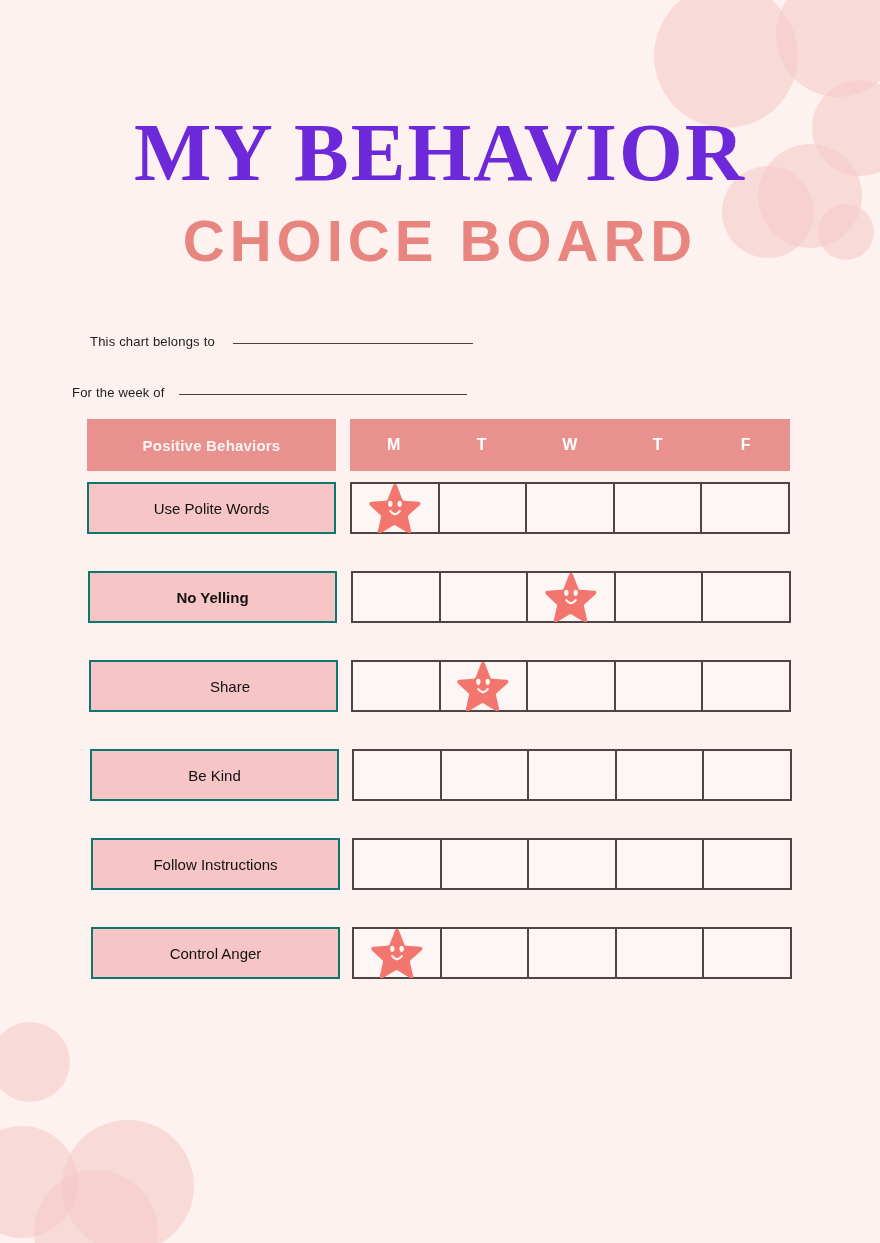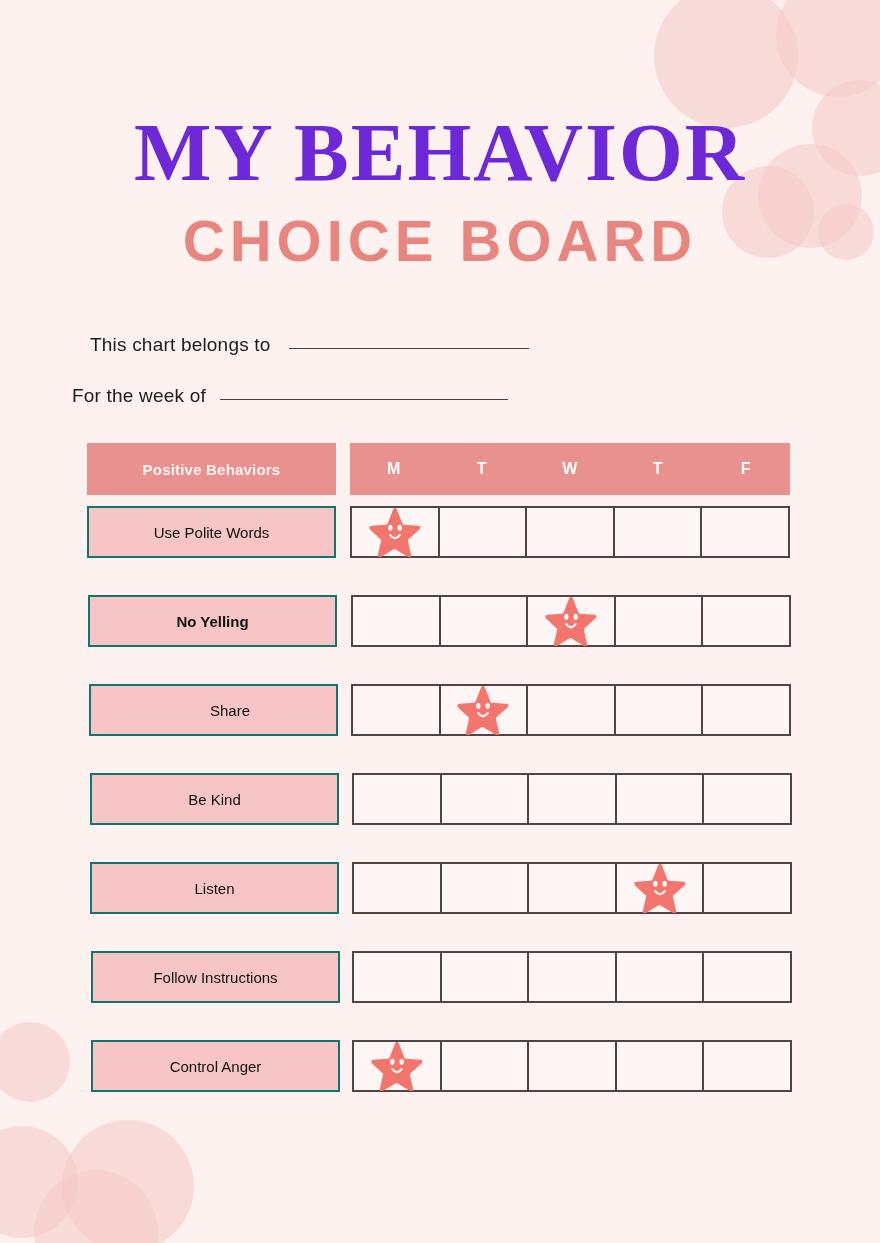--- a/index.html
+++ b/index.html
@@ -58,42 +58,42 @@
     line-height: 1;
     letter-spacing: 5px;
     color: #E8857F;
   }
 
   
   .formline {
     position: absolute;
     display: flex;
     align-items: baseline;
-    font-size: 19px;
+    font-size: 13px;
     color: #1c1c1c;
     white-space: nowrap;
   }
   .formline .lbl { letter-spacing: .2px; }
   .formline .rule {
     display: inline-block;
     border-bottom: 1.6px solid #4a4040;
     height: 1px;
     margin-left: 16px;
     position: relative;
     top: -2px;
   }
 
   #belongs { top: 334px; left: 90px; }
   #belongs .rule { width: 240px; margin-left: 18px; }
 
   #weekof  { top: 385px; left: 72px; }
   #weekof  .rule { width: 288px; margin-left: 14px; }
 
   
-  .tbl { position: absolute; top: 443px; left: 0; width: 880px; }
+  .tbl { position: absolute; top: 419px; left: 0; width: 880px; }
 
   .row {
     position: relative;
     height: 52px;
     margin-bottom: 37px;
   }
   .row.header { height: 52px; margin-bottom: 11px; }
 
   
   .lab {
@@ -252,37 +252,20 @@
         <div class="lab" style="left: 90px;">Be Kind</div>
         <div class="grid" style="left: 352px;">
           <div class="cell"></div>
           <div class="cell"></div>
           <div class="cell"></div>
           <div class="cell"></div>
           <div class="cell"></div>
         </div>
       </div>
       <div class="row">
-        <div class="lab" style="left: 90px;">Listen</div>
-        <div class="grid" style="left: 352px;">
-          <div class="cell"></div>
-          <div class="cell"></div>
-          <div class="cell"></div>
-          <div class="cell">
-            <svg class="star" viewBox="0 0 100 96" xmlns="http://www.w3.org/2000/svg">
-              <path fill="#F2766E" d="M50 2 C52 2 53 3 54 5 L64 31 C65 33 66 34 68 34 L95 36 C99 36 100 40 97 43 L77 61 C75 62 75 64 75 66 L81 92 C82 96 79 98 75 96 L52 82 C50 81 48 81 46 82 L23 96 C19 98 16 96 17 92 L23 66 C24 64 23 62 21 61 L2 43 C-1 40 1 36 5 36 L31 34 C33 34 35 33 36 31 L46 5 C47 3 48 2 50 2 Z"></path>
-              <ellipse cx="41" cy="40" rx="4.2" ry="6" fill="#FFF6F4"></ellipse>
-              <ellipse cx="59" cy="40" rx="4.2" ry="6" fill="#FFF6F4"></ellipse>
-              <path d="M41 54 Q50 66 59 54" fill="none" stroke="#FFF6F4" stroke-width="4.5" stroke-linecap="round"></path>
-            </svg>
-          </div>
-          <div class="cell"></div>
-        </div>
-      </div>
-      <div class="row">
         <div class="lab" style="left: 91px;">Follow Instructions</div>
         <div class="grid" style="left: 352px;">
           <div class="cell"></div>
           <div class="cell"></div>
           <div class="cell"></div>
           <div class="cell"></div>
           <div class="cell"></div>
         </div>
       </div>
       <div class="row">

